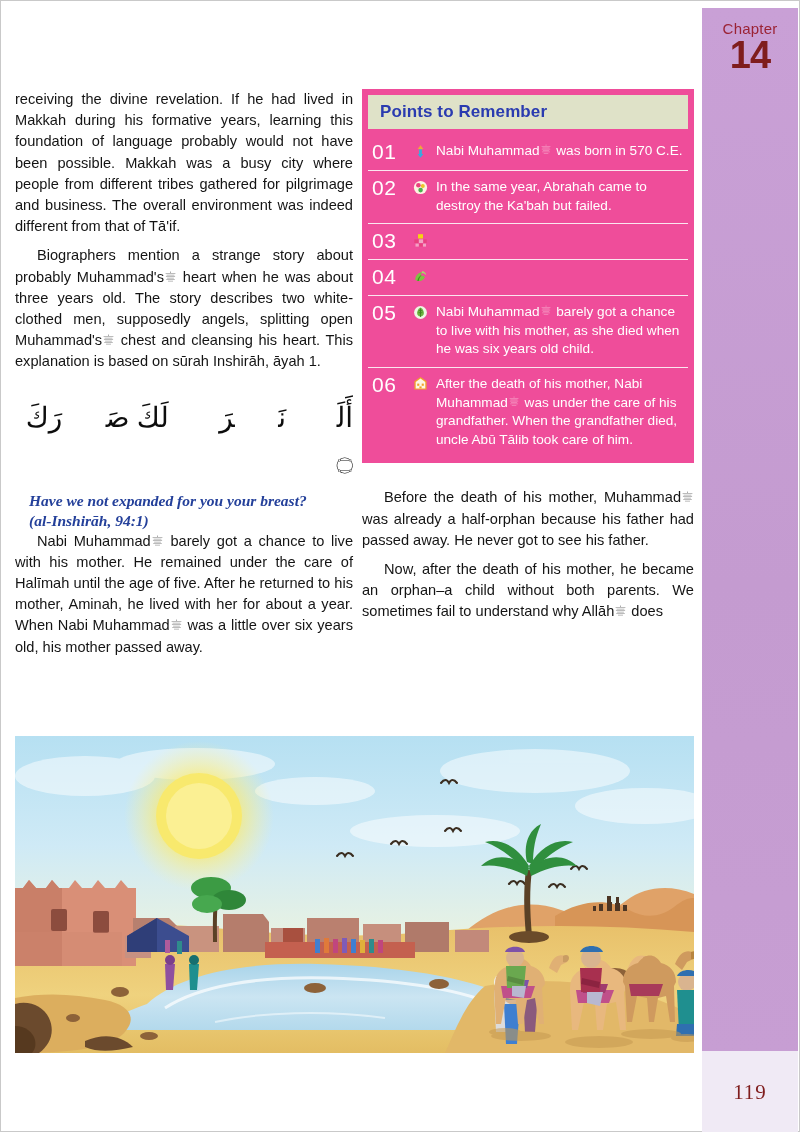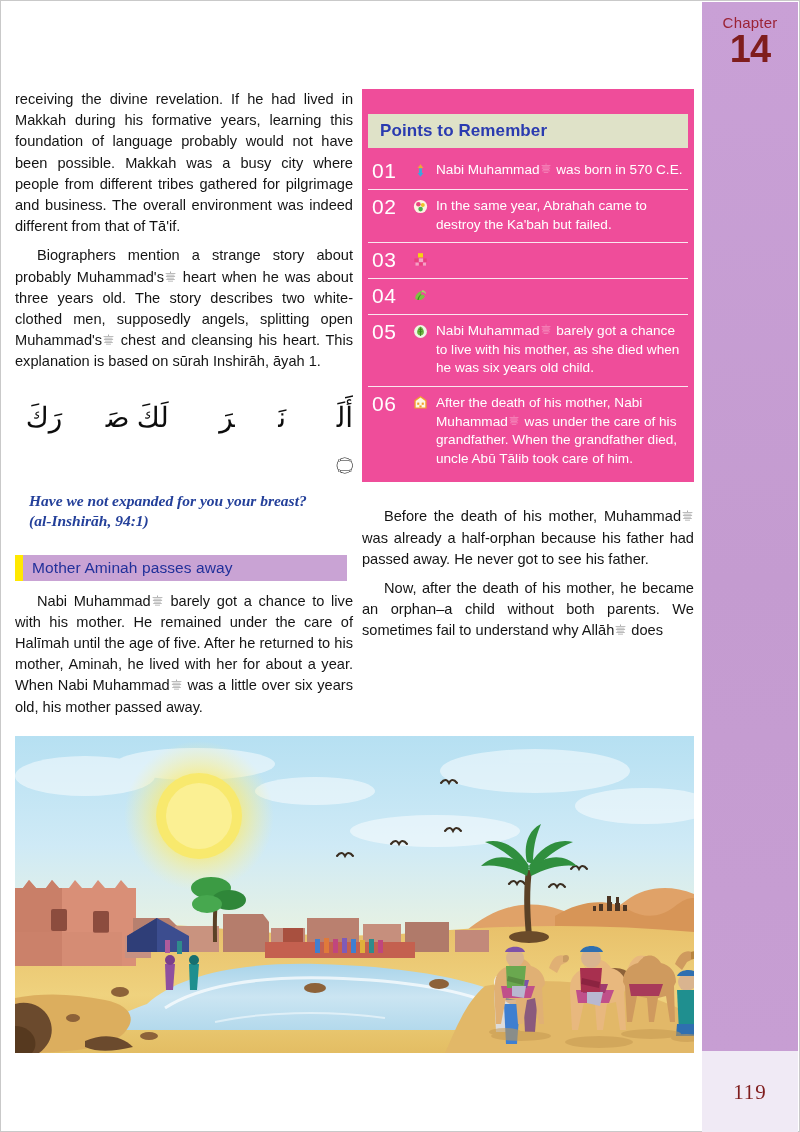--- a/index.html
+++ b/index.html
@@ -12,21 +12,21 @@
   }
   .page{
     position:absolute;left:0;top:0;width:800px;height:1132px;
     background:#fff;
     border:1px solid #c9c9c9;
     box-sizing:border-box;
   }
 
   
   .rail{
-    position:absolute;right:1px;top:1px;
+    position:absolute;right:1px;top:7px;
     width:96px;height:1049px;
     background:#c49bd0;
   }
   .rail-inner{
     position:absolute;left:0;top:0;width:96px;height:1049px;
     background:linear-gradient(180deg,#c9a0d6 0%,#c49bd0 55%,#c79ed3 100%);
   }
   .rail-chapter{
     position:absolute;top:12px;left:0;width:96px;
     text-align:center;
@@ -124,21 +124,20 @@
     background:#ef4d9a;
     padding:6px 6px 6px 6px;
     box-sizing:border-box;
   }
   .ptr-head{
     background:#dfe2c8;
     height:34px;
     display:flex;align-items:center;
     padding-left:12px;
     box-sizing:border-box;
-    margin-top:19px;
   }
   .ptr-head-txt{
     font-size:17px;color:#2a3bb0;font-weight:700;letter-spacing:.1px;
   }
   .ptr-list{margin-top:6px;}
   .ptr-item{
     display:flex;
     align-items:flex-start;
     padding:7px 2px 8px 2px;
     border-bottom:1.6px solid #fbe6f0;
@@ -205,24 +204,20 @@
             </g>
           </svg></span><span> chest and cleansing his heart. This explanation is based on sūrah Inshirāh, āyah 1.</span></p>
 
     <div class="ayah">أَلَمۡ نَشۡرَحۡ لَكَ صَدۡرَكَ ۝</div>
 
     <div class="ayah-trans">
       <div>Have we not expanded for you your breast?</div>
       <div>(al-Inshirāh, 94:1)</div>
     </div>
 
-    <div class="sec-head">
-      <div class="sec-accent"></div>
-      <div class="sec-title">Mother Aminah passes away</div>
-    </div>
 
     <p class="body indent"><span>Nabi Muhammad</span><span class="saw"><svg width="11" height="12" viewBox="0 0 11 12">
             <g fill="#6d6d6d">
               <path d="M0.6 2.2h9.8v.9H0.6zM1.6 3.8h7.8v.8H1.6zM0.9 5.3h9.2v.8H0.9zM2.1 6.8h6.8v.8H2.1zM1.2 8.3h8.6v.8H1.2zM3 9.8h5v.8H3z"></path>
               <path d="M5.1 0.4h.9v1.6h-.9z"></path>
             </g>
           </svg></span><span> barely got a chance to live with his mother. He remained under the care of Halīmah until the age of five. After he returned to his mother, Aminah, he lived with her for about a year. When Nabi Muhammad</span><span class="saw"><svg width="11" height="12" viewBox="0 0 11 12">
             <g fill="#6d6d6d">
               <path d="M0.6 2.2h9.8v.9H0.6zM1.6 3.8h7.8v.8H1.6zM0.9 5.3h9.2v.8H0.9zM2.1 6.8h6.8v.8H2.1zM1.2 8.3h8.6v.8H1.2zM3 9.8h5v.8H3z"></path>
               <path d="M5.1 0.4h.9v1.6h-.9z"></path>

